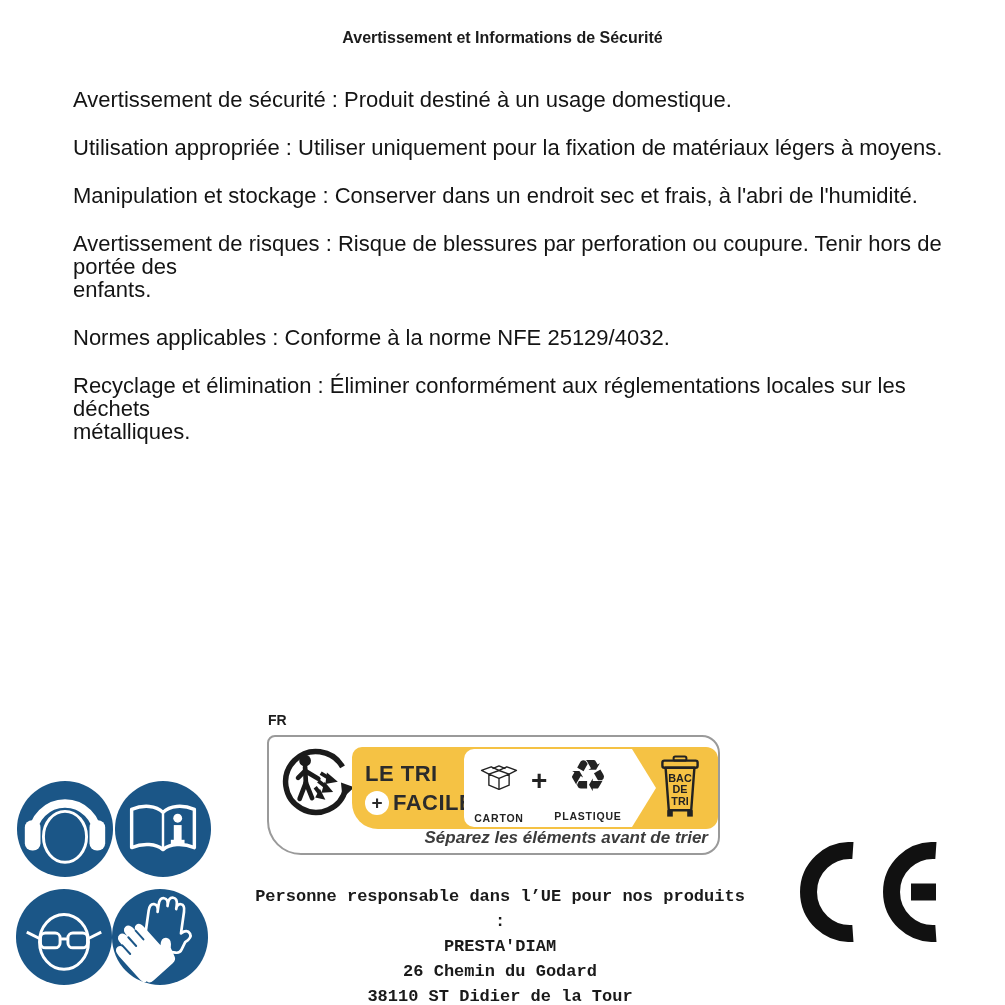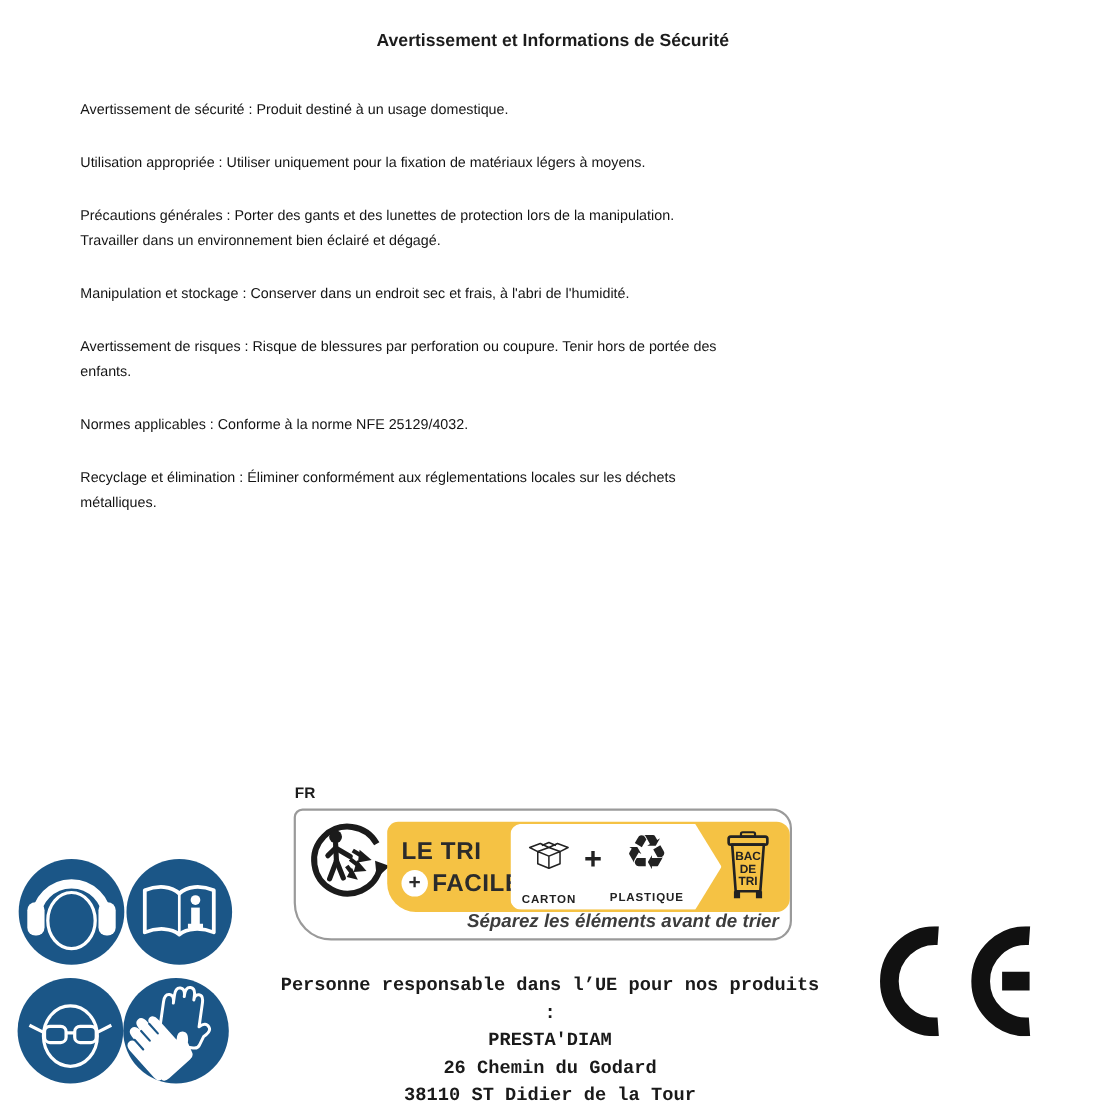--- a/index.html
+++ b/index.html
@@ -9,21 +9,21 @@
     font-family:"Liberation Sans","DejaVu Sans",sans-serif; color:#161616;
   }
   
   .doc-title {
     position:absolute; left:0; top:29px; width:100%;
     text-align:center; font-size:16px; font-weight:700; color:#1c1c1c;
   }
   
   .body-text { position:absolute; left:73px; top:88px; width:910px; }
   .body-text .para {
-    font-size:13px; line-height:23px; margin-bottom:25px;
+    font-size:22px; line-height:23px; margin-bottom:25px;
     white-space:pre-line; color:#141414;
   }
   
   .safety-icon { position:absolute; width:98px; height:98px; }
   .safety-icon svg { width:100%; height:100%; display:block; }
   .icon-ear     { left:16px;  top:780px; }
   .icon-manual  { left:114px; top:780px; }
   .icon-goggles { left:15px;  top:888px; }
   .icon-gloves  { left:111px; top:888px; }
   
@@ -79,22 +79,20 @@
 </head>
 <body>
 
 <div class="page">
 
   <div class="doc-title">Avertissement et Informations de Sécurité</div>
 
   <div class="body-text">
     <div class="para">Avertissement de sécurité : Produit destiné à un usage domestique.</div>
     <div class="para">Utilisation appropriée : Utiliser uniquement pour la fixation de matériaux légers à moyens.</div>
-    <div class="para">Précautions générales : Porter des gants et des lunettes de protection lors de la manipulation.
-Travailler dans un environnement bien éclairé et dégagé.</div>
     <div class="para">Manipulation et stockage : Conserver dans un endroit sec et frais, à l'abri de l'humidité.</div>
     <div class="para">Avertissement de risques : Risque de blessures par perforation ou coupure. Tenir hors de portée des
 enfants.</div>
     <div class="para">Normes applicables : Conforme à la norme NFE 25129/4032.</div>
     <div class="para">Recyclage et élimination : Éliminer conformément aux réglementations locales sur les déchets
 métalliques.</div>
   </div>
 
   <div class="safety-icon icon-ear">
     <svg viewBox="0 0 100 100">

